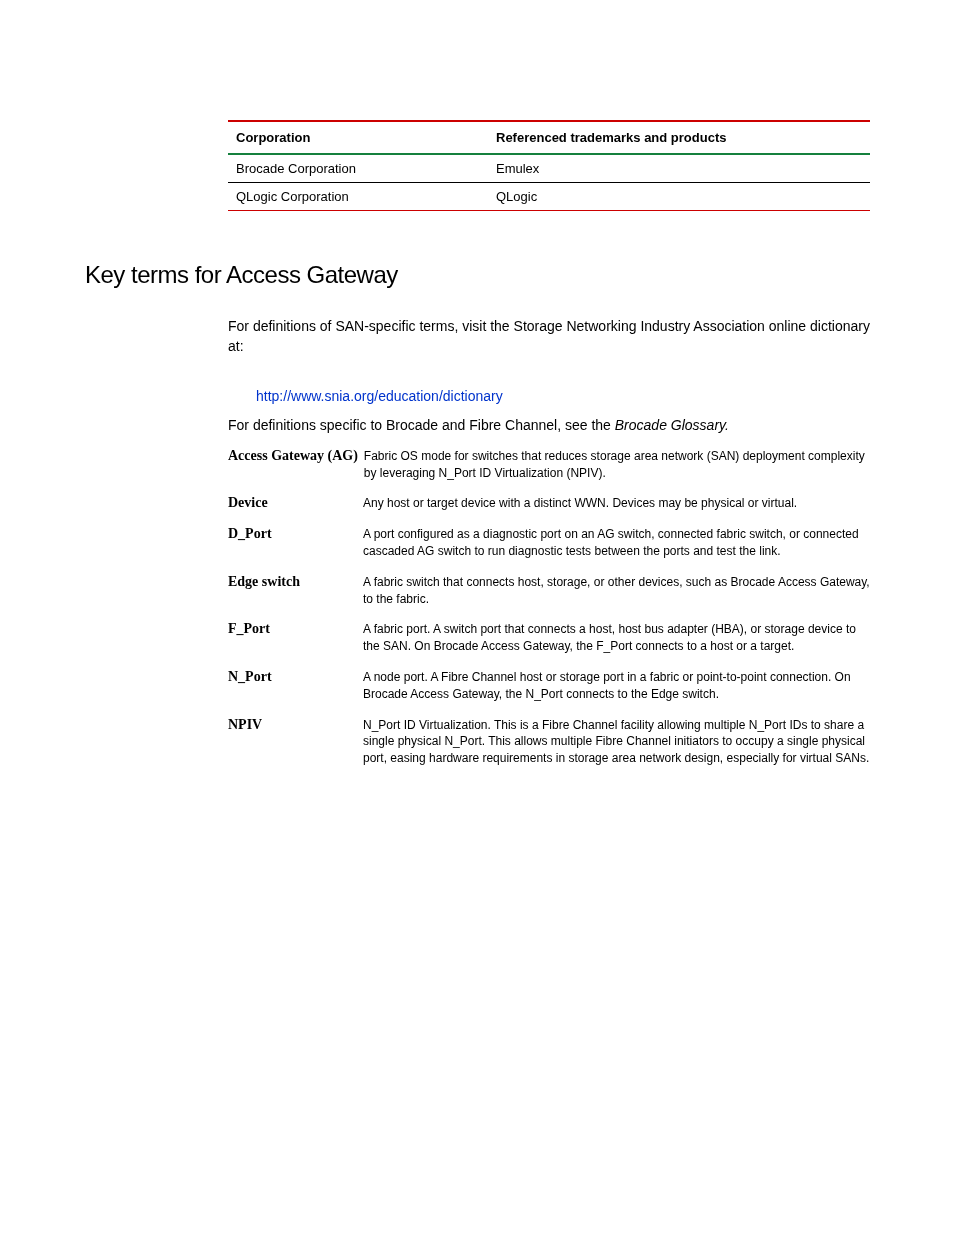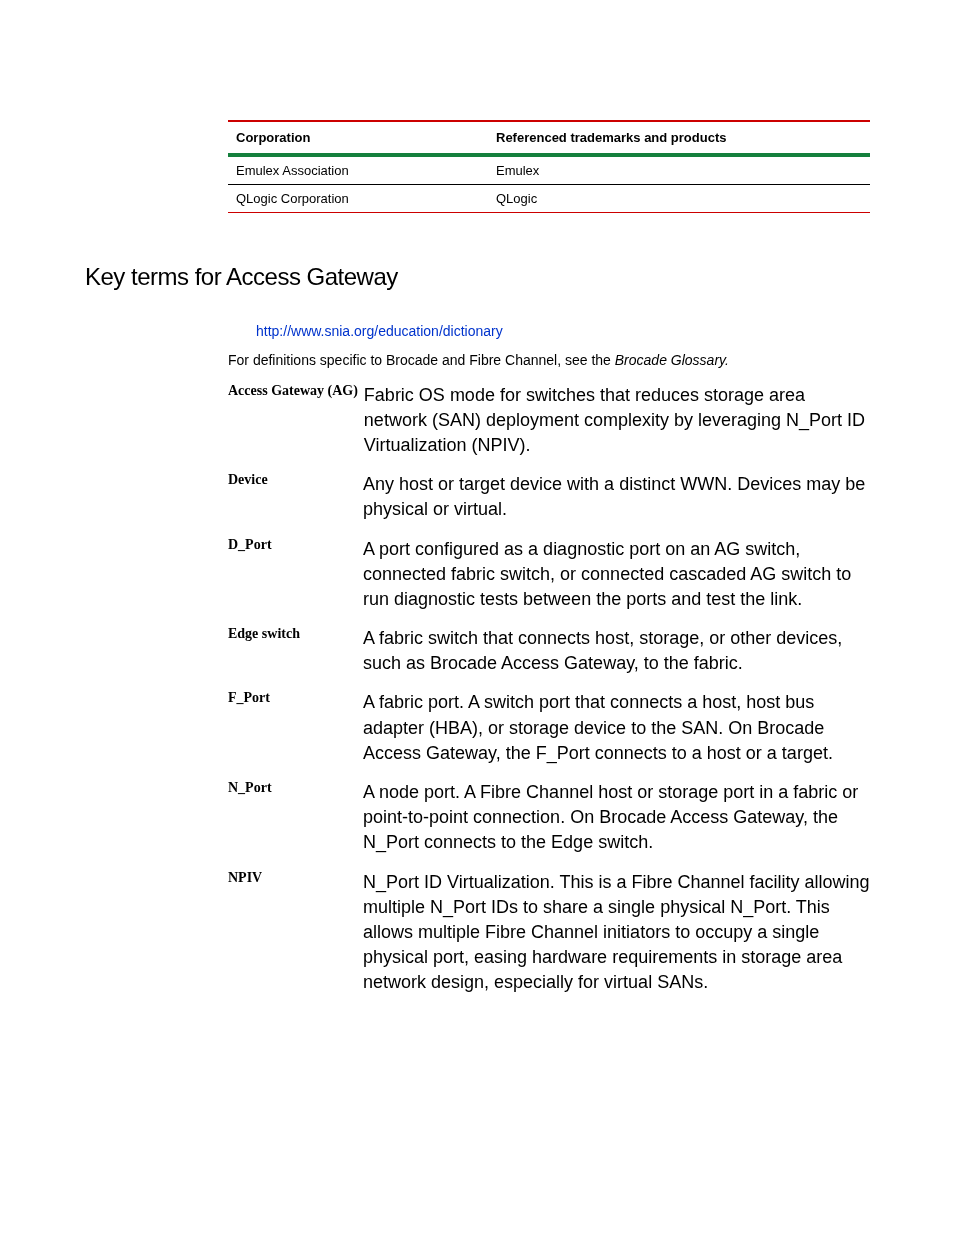--- a/index.html
+++ b/index.html
@@ -16,21 +16,21 @@
       padding: 120px 85px 60px 85px;
     }
     .trademark-table {
       margin-left: 143px;
       width: 642px;
       border-collapse: collapse;
       margin-bottom: 50px;
     }
     .trademark-table thead tr {
       border-top: 2px solid #cc0000;
-      border-bottom: 4px solid #15803d;
+      border-bottom: 2px solid #15803d;
     }
     .trademark-table th {
       text-align: left;
       font-weight: bold;
       font-size: 13px;
       padding: 8px 0 8px 8px;
     }
     .trademark-table th:first-child { width: 260px; }
     .trademark-table tbody tr {
       border-bottom: 1px solid #000;
@@ -74,52 +74,53 @@
       margin-bottom: 14px;
     }
     .def-term {
       font-weight: bold;
       font-size: 14px;
       width: 135px;
       flex-shrink: 0;
       font-family: Liberation Serif, serif;
     }
     .def-desc {
-      font-size: 18px;
+      font-size: 12px;
       line-height: 1.4;
       flex: 1;
     }
   </style>
 </head>
 <body>
 
 <div class="page">
 
   <table class="trademark-table">
     <thead>
       <tr>
         <th>Corporation</th>
         <th>Referenced trademarks and products</th>
       </tr>
     </thead>
     <tbody>
       <tr>
-        <td>Emulex Association</td>
+        <td>Brocade Corporation</td>
         <td>Emulex</td>
       </tr>
       <tr>
         <td>QLogic Corporation</td>
         <td>QLogic</td>
       </tr>
     </tbody>
   </table>
 
   <h1 class="section-heading">Key terms for Access Gateway</h1>
 
   <div class="indented-block">
+    <p class="para">For definitions of SAN-specific terms, visit the Storage Networking Industry Association online dictionary at:</p>
     <p class="link-para">http://www.snia.org/education/dictionary</p>
     <p class="para">
       <span>For definitions specific to Brocade and Fibre Channel, see the </span><span class="italic">Brocade Glossary.</span>
     </p>
 
     <div class="def-list">
       <div class="def-row">
         <div class="def-term" style="width:auto;margin-right:6px;">Access Gateway (AG)</div>
         <div class="def-desc">Fabric OS mode for switches that reduces storage area network (SAN) deployment complexity by leveraging N_Port ID Virtualization (NPIV).</div>
       </div>

